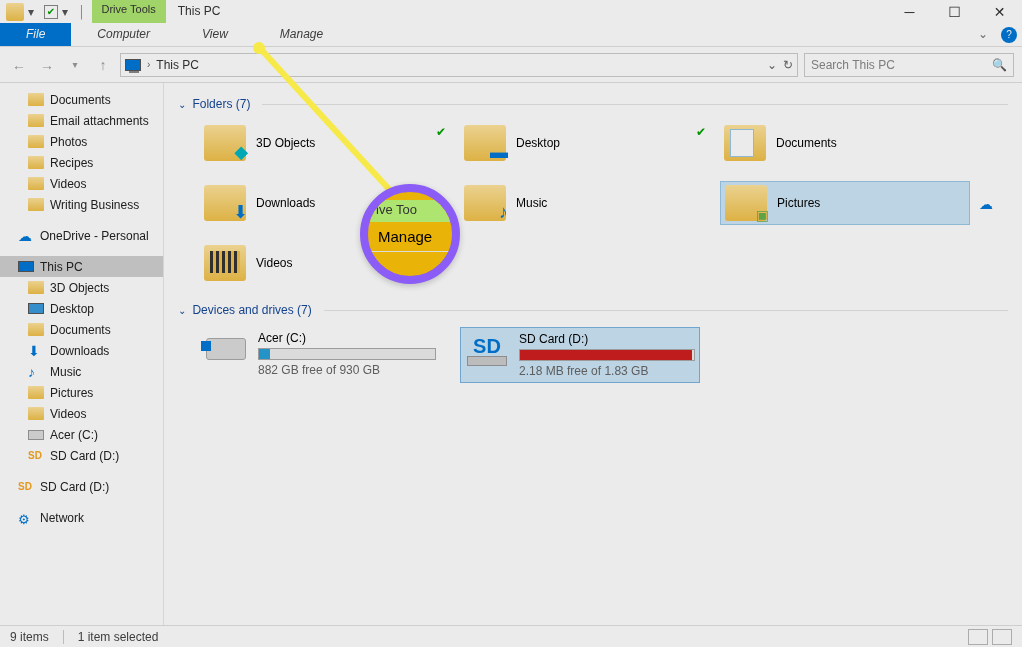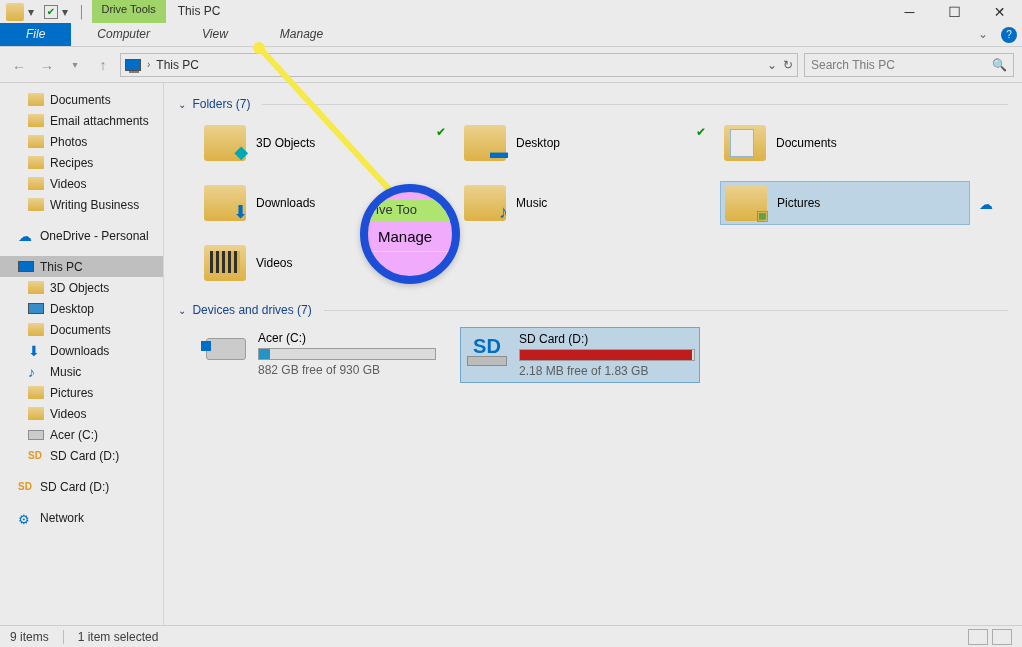--- a/index.html
+++ b/index.html
@@ -80,21 +80,21 @@
 .drive-fill.red { background:#d02020; }
 .drive-free { color:#666; font-size:12px; }
 
 .status { height: 22px; border-top: 1px solid #e0e0e0; display:flex; align-items:center; padding: 0 10px; gap: 14px; color:#444; font-size:11px; }
 .status .divider { width:1px; height:14px; background:#ccc; }
 .status-right { margin-left:auto; display:flex; gap:4px; }
 .view-btn { width:20px; height:16px; border:1px solid #bbb; }
 
 
 .callout-line { position:absolute; left:258px; top:20px; width:160px; height:200px; z-index:60; pointer-events:none; }
-.callout-circle { position:absolute; left:360px; top:184px; width:100px; height:100px; border-radius:50%; background:#f0abfc; border:8px solid #1d4ed8; z-index:70; overflow:hidden; box-shadow:0 2px 6px rgba(0,0,0,.2);text-decoration:underline; }
+.callout-circle { position:absolute; left:360px; top:184px; width:100px; height:100px; border-radius:50%; background:#eab308; border:8px solid #8b5cf6; z-index:70; overflow:hidden; box-shadow:0 2px 6px rgba(0,0,0,.2);text-decoration:underline; }
 .callout-circle .inner { position:absolute; top:8px; left:0; right:0; }
 .callout-circle .ct-top { background:#aee571; height:22px; padding:2px 8px; font-size:13px; color:#333; white-space:nowrap; }
 .callout-circle .ct-mid { padding:6px 10px; font-size:15px; border-bottom:1px solid #ddd; }
 .dot { position:absolute; left:253px; top:42px; width:12px; height:12px; border-radius:50%; background:#f7e948; z-index:71; }
 </style>
 </head>
 <body>
 
 <div class="titlebar">
   <div class="qat">

